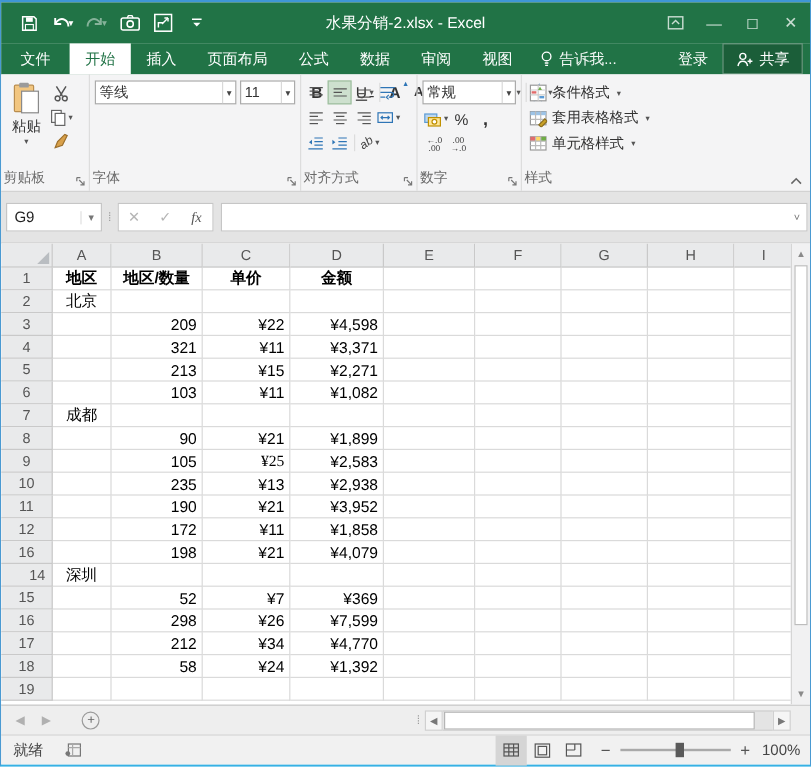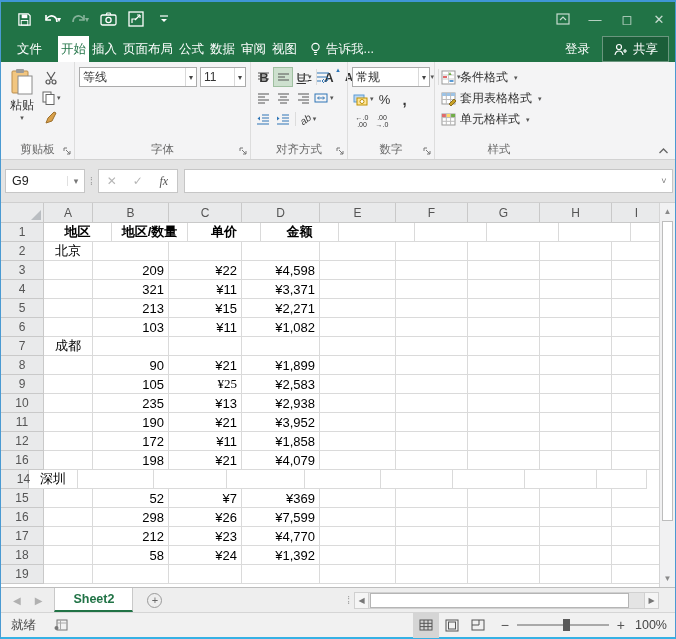--- a/index.html
+++ b/index.html
@@ -15,35 +15,35 @@
   .qat-btn svg { display:block; }
   .qat-dd { font-size:8px; color:#fff; margin-left:-2px; }
   .dim { opacity:.45; }
   .win-title { position:absolute; left:0; right:0; text-align:center; color:#fff; font-size:13px; }
   .win-ctrls { margin-left:auto; display:flex; z-index:2; }
   .win-btn { width:32px; height:26px; display:flex; align-items:center; justify-content:center;
     color:rgba(255,255,255,.75); font-size:13px; }
 
   
   .tabrow { height:26px; background:#217346; display:flex; align-items:stretch; font-size:12.5px; flex:none; }
-  .rtab { color:#fff; display:flex; align-items:center; padding:0 3px; cursor:default; }
+  .rtab { color:#fff; display:flex; align-items:center; padding:0 13px; cursor:default; }
   .rtab.file { padding:0 16px; }
   .rtab.active { background:#fff; color:#217346; }
   .tellme { display:flex; align-items:center; gap:5px; color:rgba(255,255,255,.95); padding:0 10px; }
   .tab-spacer { flex:1; }
   .signin { color:#fff; display:flex; align-items:center; padding:0 12px; }
   .share { color:#fff; display:flex; align-items:center; gap:5px; padding:0 10px; margin-right:6px;
     background:rgba(0,0,0,.18); border:1px solid rgba(255,255,255,.35); }
 
   
   .ribbon { height:98px; background:#f4f4f5; border-bottom:1px solid #d2d2d2; display:flex;
     position:relative; flex:none; font-size:12px; color:#333; }
   .rgroup { display:flex; flex-direction:column; border-right:1px solid #dddddd; position:relative; padding:2px 2px 0 2px; }
   .rgroup-body { flex:1; display:flex; }
-  .rgroup-label { height:17px; text-align:center; color:#6a6a6a; font-size:11.5px; line-height:15px; position:relative; }
+  .rgroup-label { height:17px; color:#6a6a6a; font-size:11.5px; line-height:15px; position:relative; }
   .launcher { position:absolute; right:2px; bottom:3px; }
   .sbtn { display:flex; align-items:center; justify-content:center; min-width:20px; height:20px; padding:0 1px; }
   .dd::after { content:"▾"; font-size:7px; color:#555; margin-left:2px; }
   .combo { background:#fff; border:1px solid #ababab; height:20px; display:flex; align-items:center;
     font-size:12px; padding:0 3px; position:relative; }
   .combo .cv { flex:1; white-space:nowrap; overflow:hidden; }
   .combo .ca { font-size:8px; color:#444; padding-left:3px; border-left:1px solid #d9d9d9; align-self:stretch; display:flex; align-items:center; }
   .glyphB { font-weight:bold; font-size:13px; }
   .glyphI { font-style:italic; font-family:"Liberation Serif",serif; font-size:13px; }
   .glyphU { text-decoration:underline; font-size:13px; }
@@ -173,20 +173,21 @@
             <path d="M12 4h-3M12 4v3" stroke="#fff" stroke-width="1.2"></path>
           </svg>
       </div>
       <div class="qat-btn">
         <svg width="10" height="10" viewBox="0 0 10 10">
             <path d="M1 2h8" stroke="#fff" stroke-width="1.2"></path>
             <path d="M2 5l3 3 3-3z" fill="#fff"></path>
           </svg>
       </div>
     </div>
+    <div class="win-title">水果分销-2.xlsx - Excel</div>
     <div class="win-ctrls">
       <div class="win-btn">
         <svg width="14" height="12" viewBox="0 0 14 12">
             <rect x="1" y="1" width="12" height="10" fill="none" stroke="rgba(255,255,255,.75)" stroke-width="1.2"></rect>
             <path d="M4 7l3-3 3 3" fill="none" stroke="rgba(255,255,255,.75)" stroke-width="1.2"></path>
           </svg>
       </div>
       <div class="win-btn">—</div>
       <div class="win-btn">◻</div>
       <div class="win-btn">✕</div>
@@ -516,21 +517,21 @@
           <div class="hcell" style="width: 73px; height: 20px;">C</div>
           <div class="hcell" style="width: 78px; height: 20px;">D</div>
           <div class="hcell" style="width: 76px; height: 20px;">E</div>
           <div class="hcell" style="width: 72px; height: 20px;">F</div>
           <div class="hcell" style="width: 72px; height: 20px;">G</div>
           <div class="hcell" style="width: 72px; height: 20px;">H</div>
           <div class="hcell" style="width: 50px; height: 20px;">I</div>
         </div>
         <div class="grow">
           <div class="hcell" style="width: 43px;">1</div>
-          <div class="gcell ctr bold" style="width: 68px;">地区</div>
+          <div class="gcell ctr bold" style="width: 49px;">地区</div>
           <div class="gcell ctr bold" style="width: 76px;">地区/数量</div>
           <div class="gcell ctr bold" style="width: 73px;">单价</div>
           <div class="gcell ctr bold" style="width: 78px;">金额</div>
           <div class="gcell" style="width: 76px;"></div>
           <div class="gcell" style="width: 72px;"></div>
           <div class="gcell" style="width: 72px;"></div>
           <div class="gcell" style="width: 72px;"></div>
           <div class="gcell" style="width: 50px;"></div>
         </div>
         <div class="grow">
@@ -671,21 +672,21 @@
           <div class="gcell num" style="width: 76px;">198</div>
           <div class="gcell num" style="width: 73px;">¥21</div>
           <div class="gcell num" style="width: 78px;">¥4,079</div>
           <div class="gcell" style="width: 76px;"></div>
           <div class="gcell" style="width: 72px;"></div>
           <div class="gcell" style="width: 72px;"></div>
           <div class="gcell" style="width: 72px;"></div>
           <div class="gcell" style="width: 50px;"></div>
         </div>
         <div class="grow">
-          <div class="hcell" style="width: 28px; padding-left: 18px;">14</div>
+          <div class="hcell" style="width: 43px; padding-left: 18px;">14</div>
           <div class="gcell ctr" style="width: 49px;">深圳</div>
           <div class="gcell" style="width: 76px;"></div>
           <div class="gcell" style="width: 73px;"></div>
           <div class="gcell" style="width: 78px;"></div>
           <div class="gcell" style="width: 76px;"></div>
           <div class="gcell" style="width: 72px;"></div>
           <div class="gcell" style="width: 72px;"></div>
           <div class="gcell" style="width: 72px;"></div>
           <div class="gcell" style="width: 50px;"></div>
         </div>
@@ -710,21 +711,21 @@
           <div class="gcell" style="width: 76px;"></div>
           <div class="gcell" style="width: 72px;"></div>
           <div class="gcell" style="width: 72px;"></div>
           <div class="gcell" style="width: 72px;"></div>
           <div class="gcell" style="width: 50px;"></div>
         </div>
         <div class="grow">
           <div class="hcell" style="width: 43px;">17</div>
           <div class="gcell" style="width: 49px;"></div>
           <div class="gcell num" style="width: 76px;">212</div>
-          <div class="gcell num" style="width: 73px;">¥23</div>
+          <div class="gcell num" style="width: 73px;">¥34</div>
           <div class="gcell num" style="width: 78px;">¥4,770</div>
           <div class="gcell" style="width: 76px;"></div>
           <div class="gcell" style="width: 72px;"></div>
           <div class="gcell" style="width: 72px;"></div>
           <div class="gcell" style="width: 72px;"></div>
           <div class="gcell" style="width: 50px;"></div>
         </div>
         <div class="grow">
           <div class="hcell" style="width: 43px;">18</div>
           <div class="gcell" style="width: 49px;"></div>
@@ -756,21 +757,20 @@
       <div style="flex:1"></div>
       <div class="scroll-btn">▼</div>
     </div>
   </div>
 
   <div class="sheetrow">
     <div class="nav-arrows">
       <span>◀</span>
       <span>▶</span>
     </div>
-    <div class="sheettab">Sheet2</div>
     <div class="addsheet">
         <span class="circ">+</span>
       </div>
     <div class="sheet-spacer"></div>
     <span class="hdots">⁞</span>
     <div class="hscroll">
       <div class="hs-btn">◀</div>
       <div class="hs-track">
           <div class="hs-thumb"></div>
         </div>

